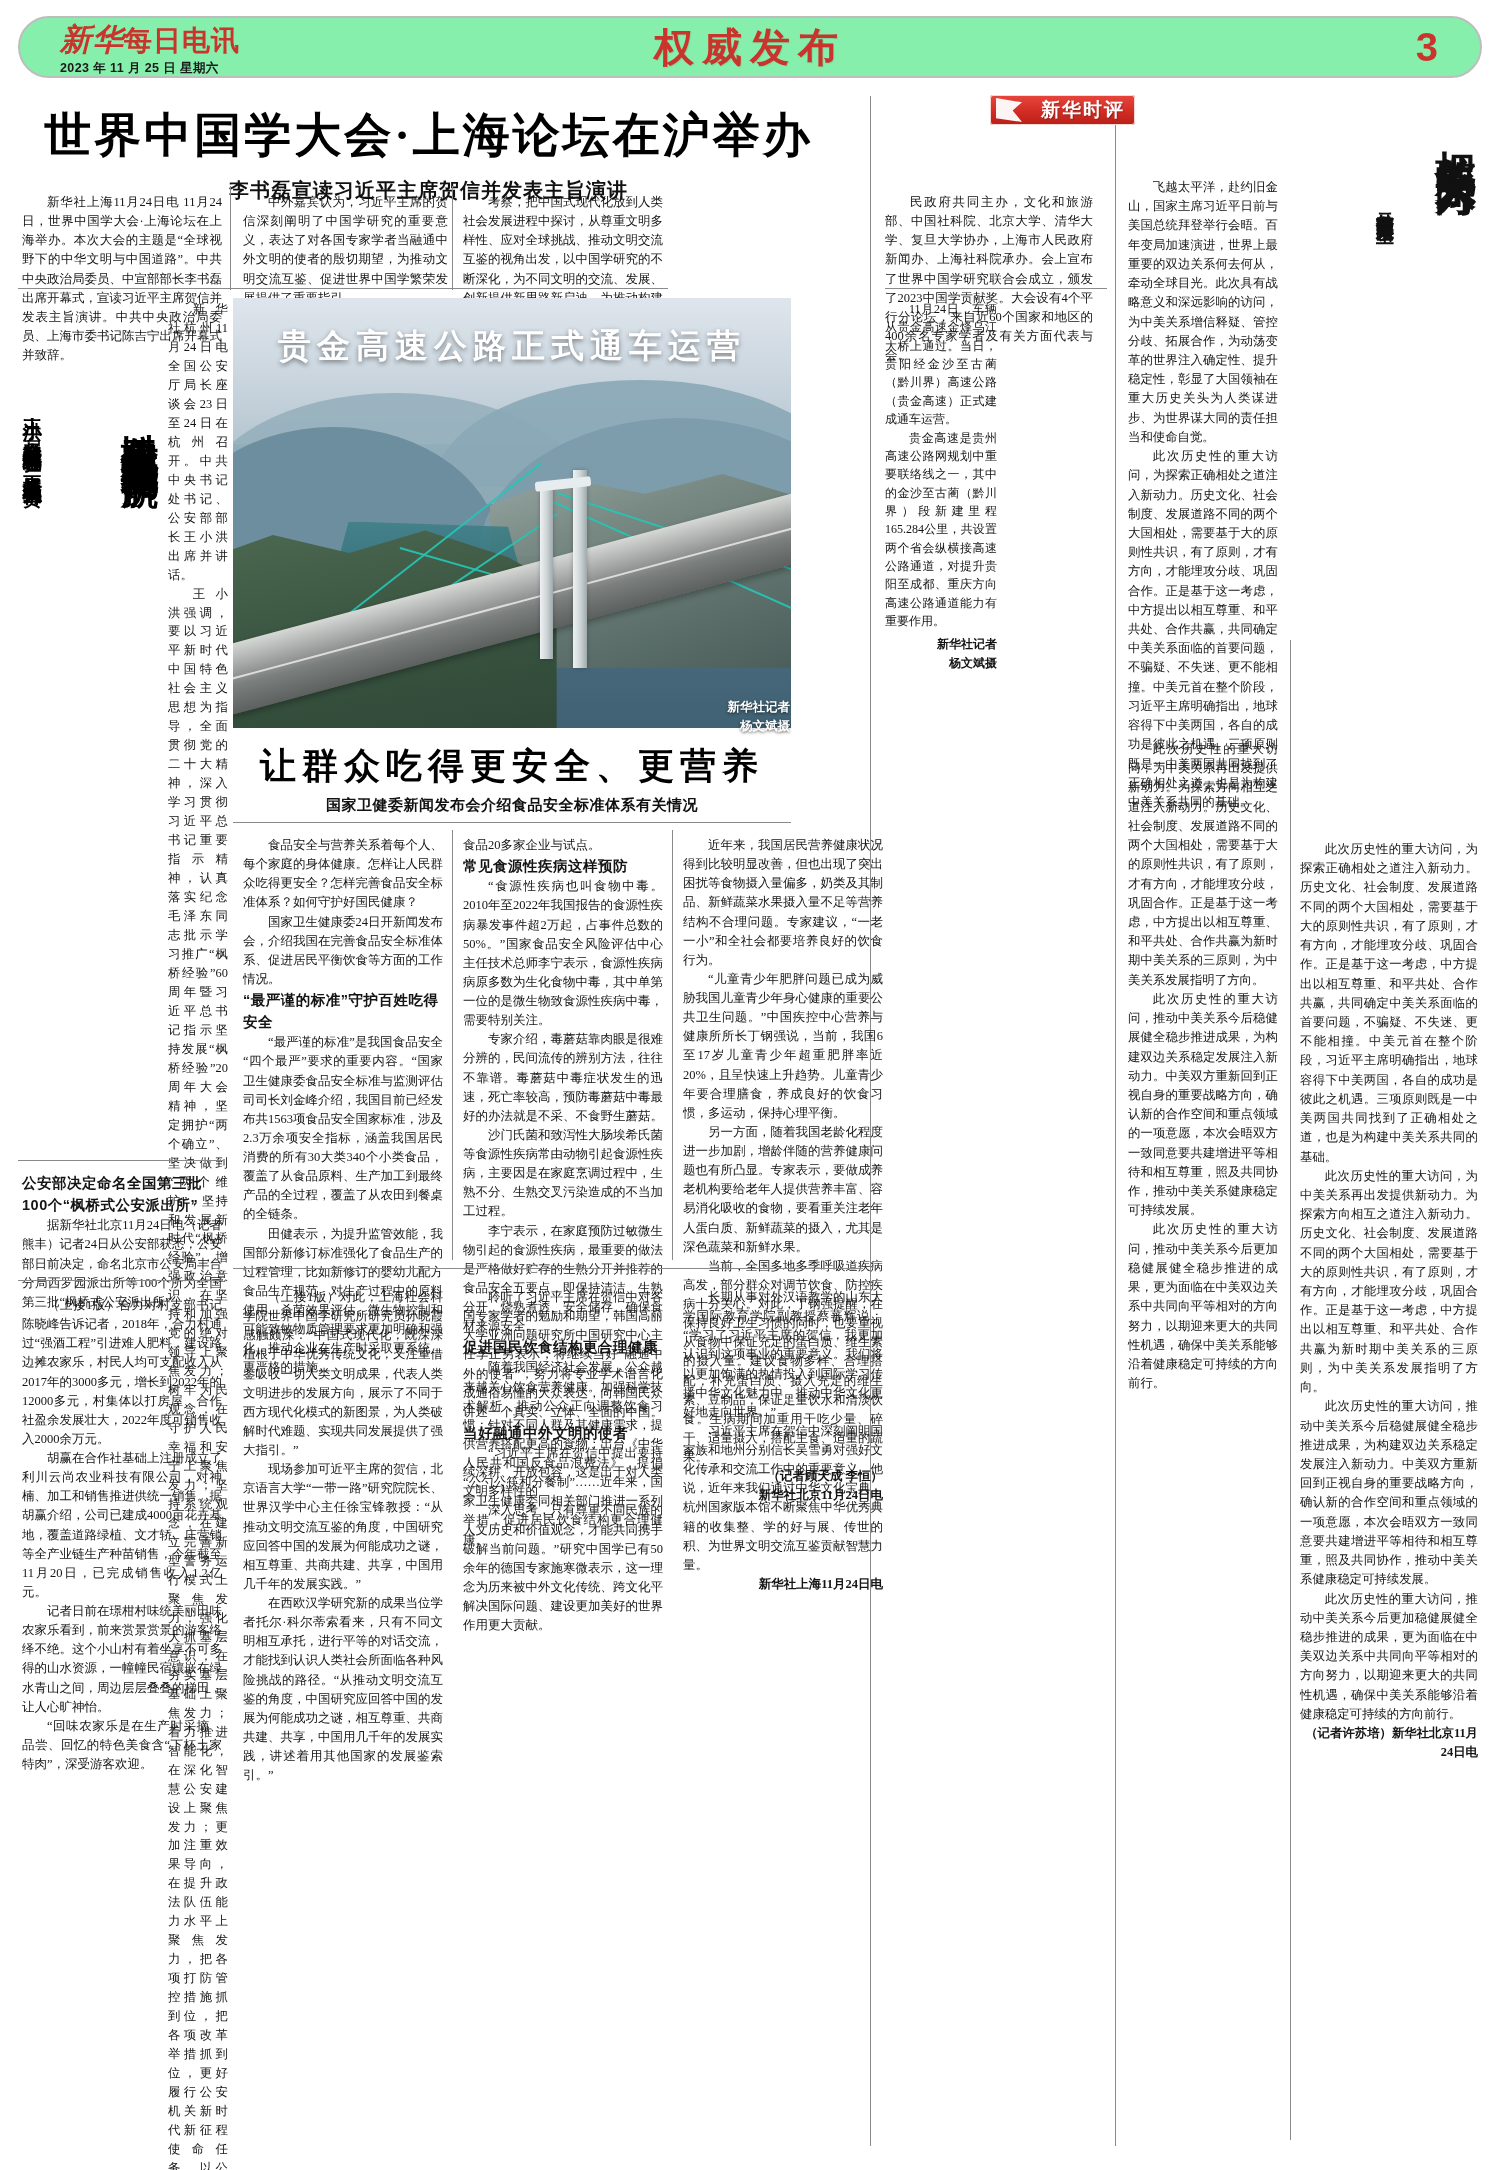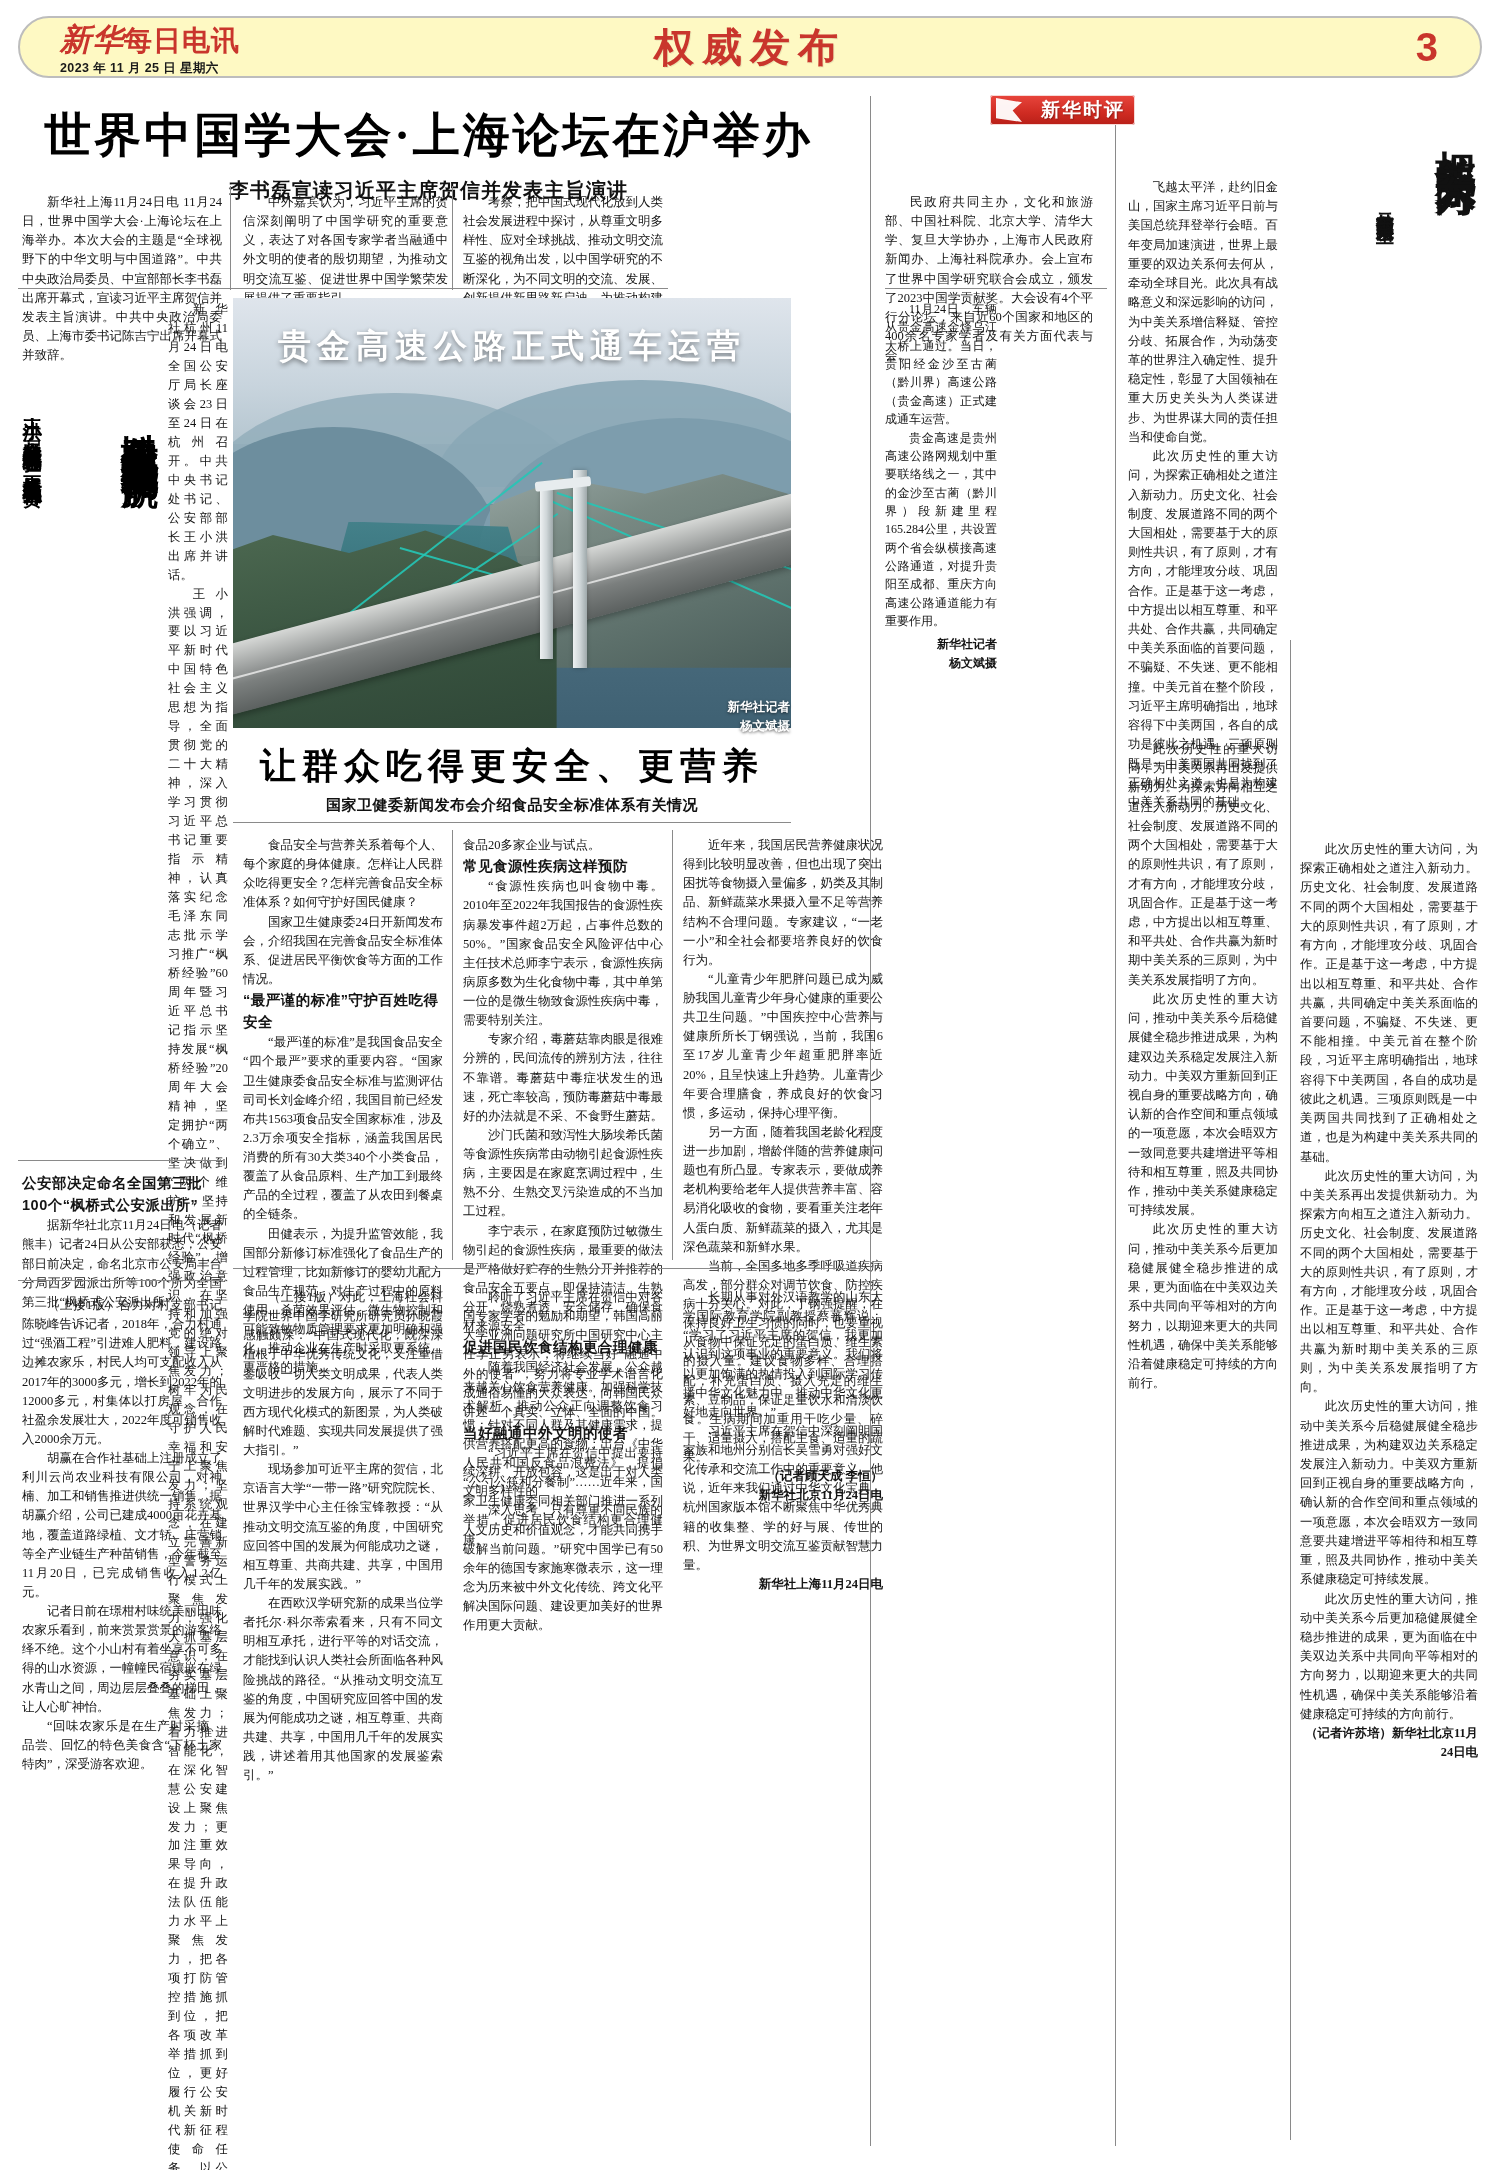--- a/index.html
+++ b/index.html
@@ -22,21 +22,21 @@
     padding: 0;
   }
 
   
   .masthead {
     position: absolute;
     left: 18px; top: 16px;
     width: 1464px; height: 62px;
     border: 2px solid #bdbdbd;
     border-radius: 34px;
-    background: #fef9c3;
+    background: #86efac;
   }
   .masthead-inner {
     position: relative;
     width: 100%; height: 100%;
     display: flex; align-items: center;
   }
   .nameplate {
     position: absolute; left: 40px; top: 6px;
     width: 250px;
   }

